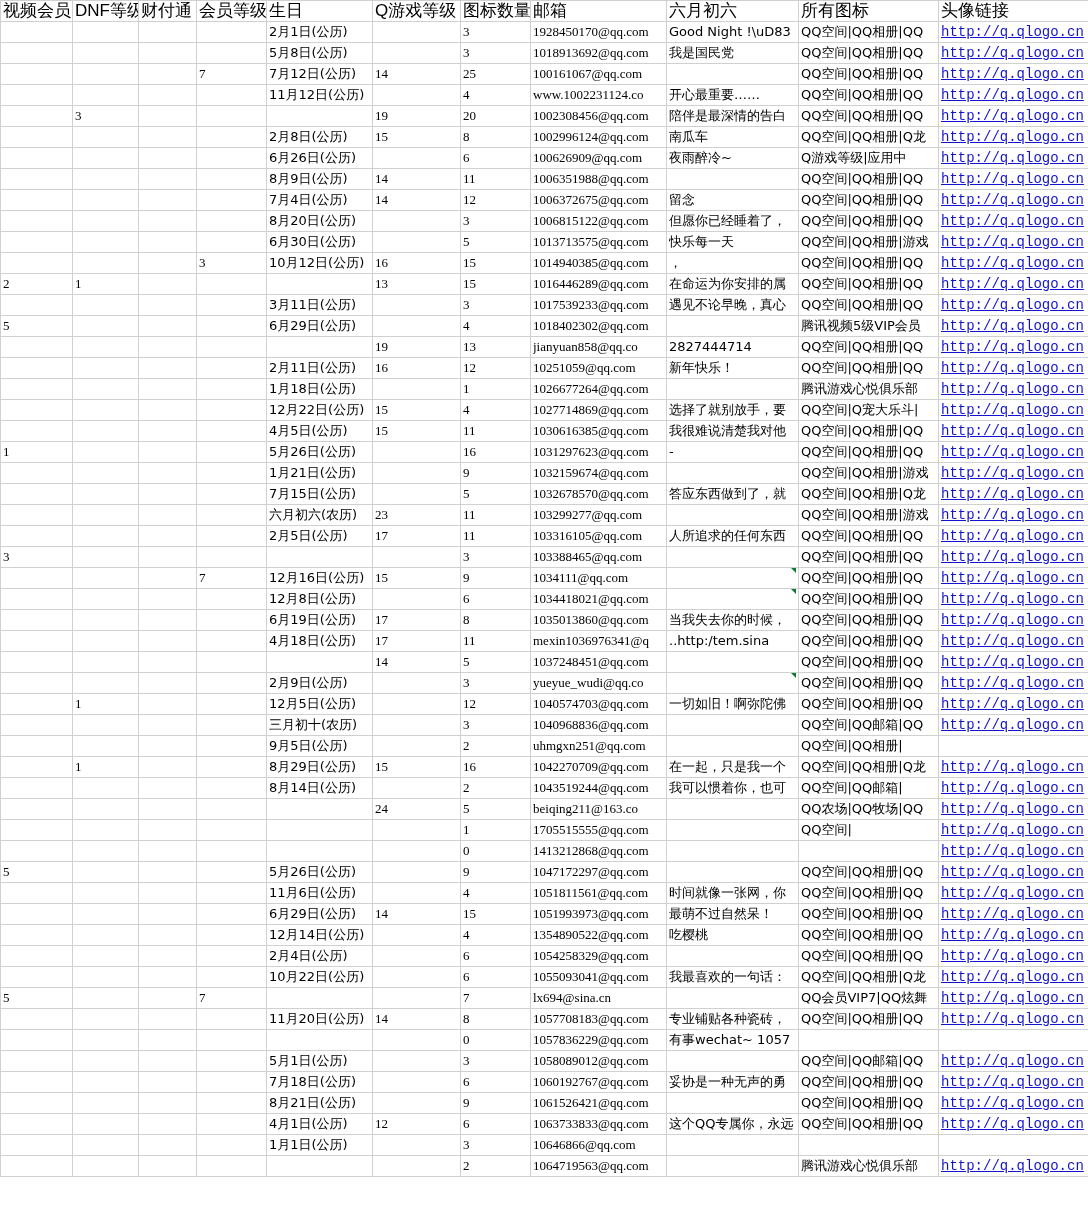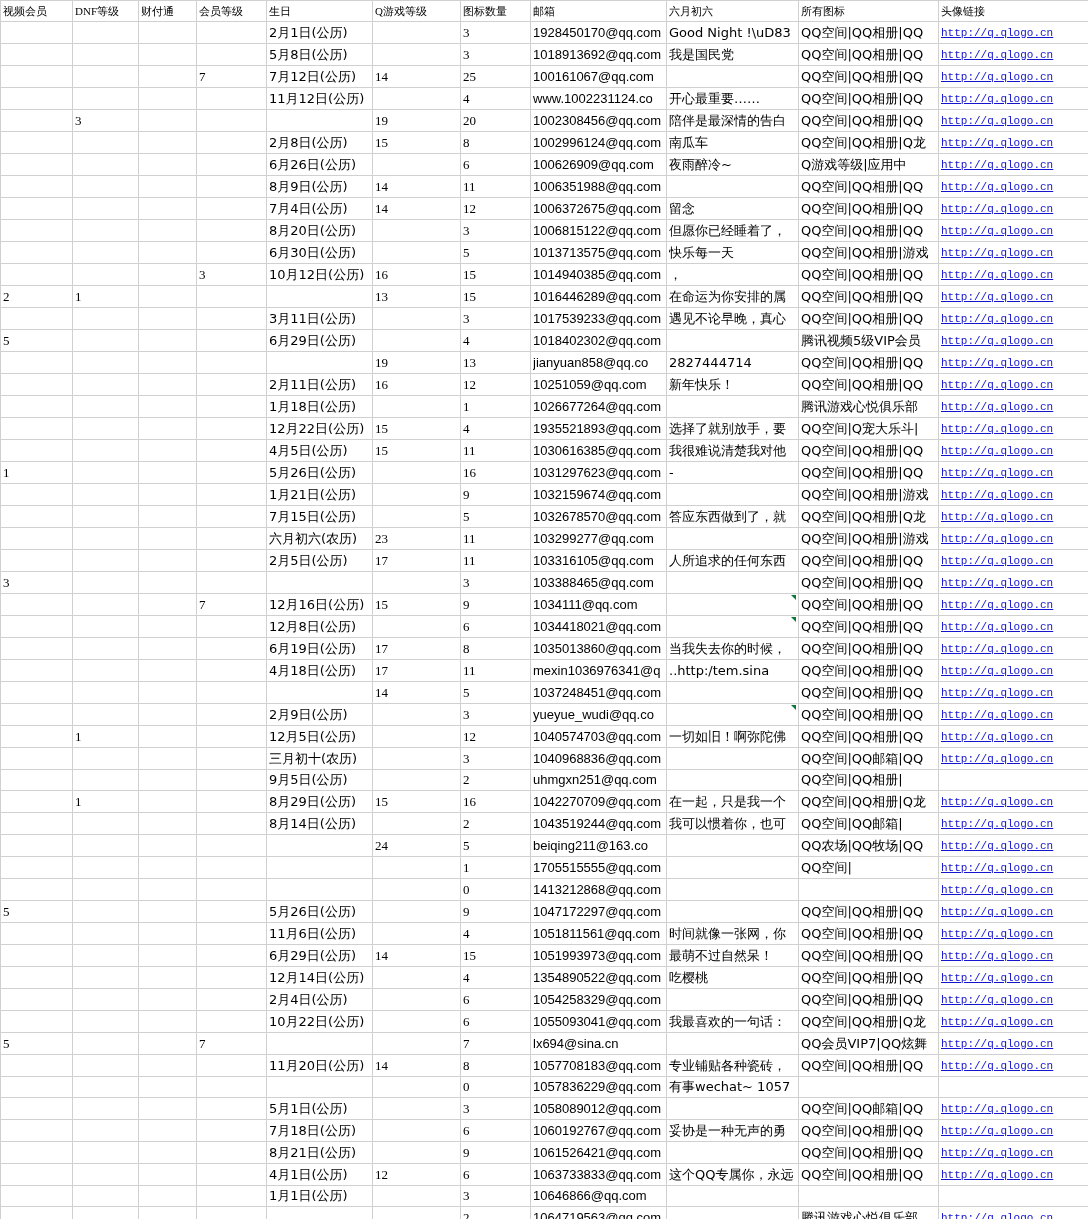--- a/index.html
+++ b/index.html
@@ -47,39 +47,39 @@
 
   thead td {
     background: #ffffff;
     font-size: 13.5px;
   }
   td.num { text-align: left; }
   td.link a {
     color: #1414cf;
     text-decoration: underline;
     font-family: "Liberation Mono", "DejaVu Sans Mono", monospace;
-    font-size: 11px;
+    font-size: 14px;
   }
   td.mono {
-    font-family: Liberation Sans, sans-serif;
+    font-family: Liberation Serif, serif;
     font-size: 12.5px;
   }
   td.cjk {
     font-family: "DejaVu Sans", "Liberation Sans", sans-serif;
     font-size: 12.5px;
   }
   .cellwrap { position: relative; display: block; width: 100%; height: 20px; overflow: hidden; }
   .flag {
     position: absolute;
     top: 0; right: 0;
     width: 0; height: 0;
     border-top: 5px solid #0a7b34;
     border-left: 5px solid transparent;
   }
-  thead td.hdr { font-family: Liberation Serif, serif; font-size: 11px; }
+  thead td.hdr { font-family: Liberation Sans, sans-serif; font-size: 17px; }
 </style>
 </head>
 <body>
 
 <table class="sheet">
   <colgroup>
     <col class="c0">
       <col class="c1">
       <col class="c2">
       <col class="c3">
@@ -717,21 +717,21 @@
         <td class="cjk">
           <span class="cellwrap">12月22日(公历)</span>
         </td>
         <td class="num">
           <span class="cellwrap">15</span>
         </td>
         <td class="num">
           <span class="cellwrap">4</span>
         </td>
         <td class="mono">
-          <span class="cellwrap">1935521893@qq.com</span>
+          <span class="cellwrap">1027714869@qq.com</span>
         </td>
         <td class="cjk">
           <span class="cellwrap">选择了就别放手，要</span>
         </td>
         <td class="cjk">
           <span class="cellwrap">QQ空间|Q宠大乐斗|</span>
         </td>
         <td class="link"><a href="#">http://q.qlogo.cn</a></td>
       </tr>
       <tr>

